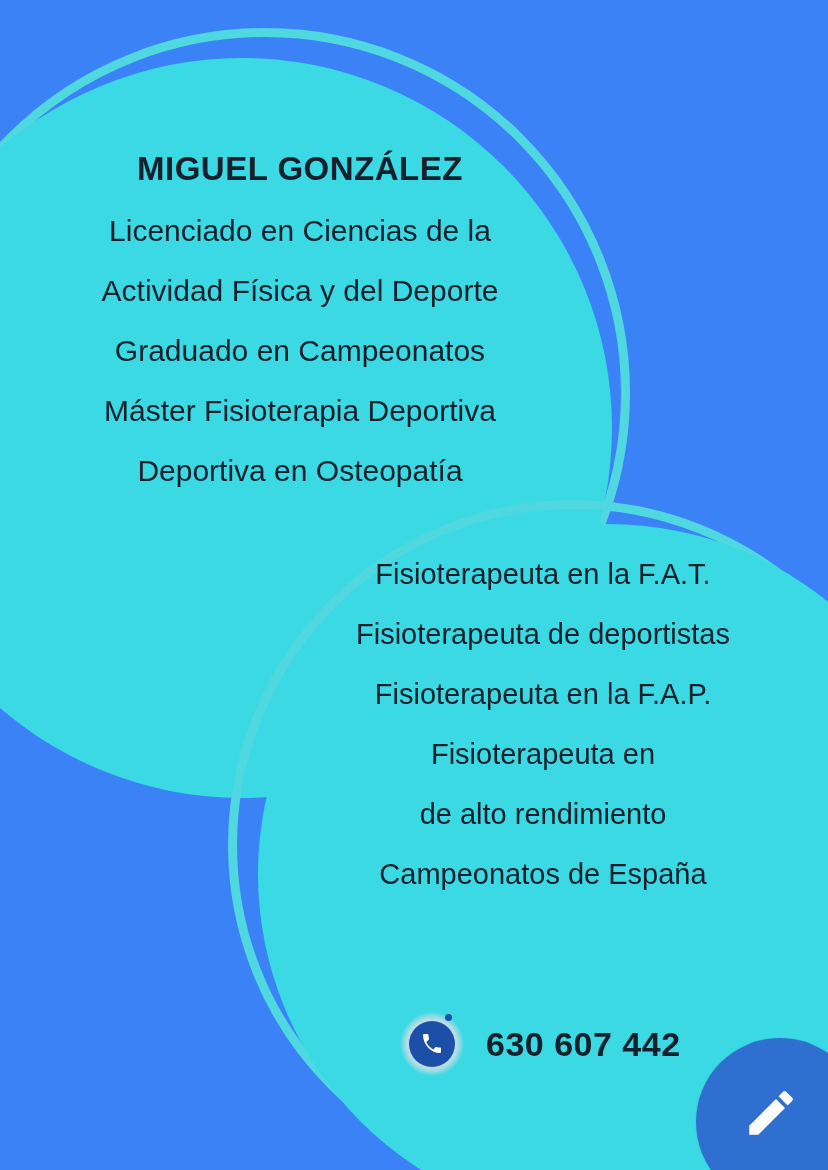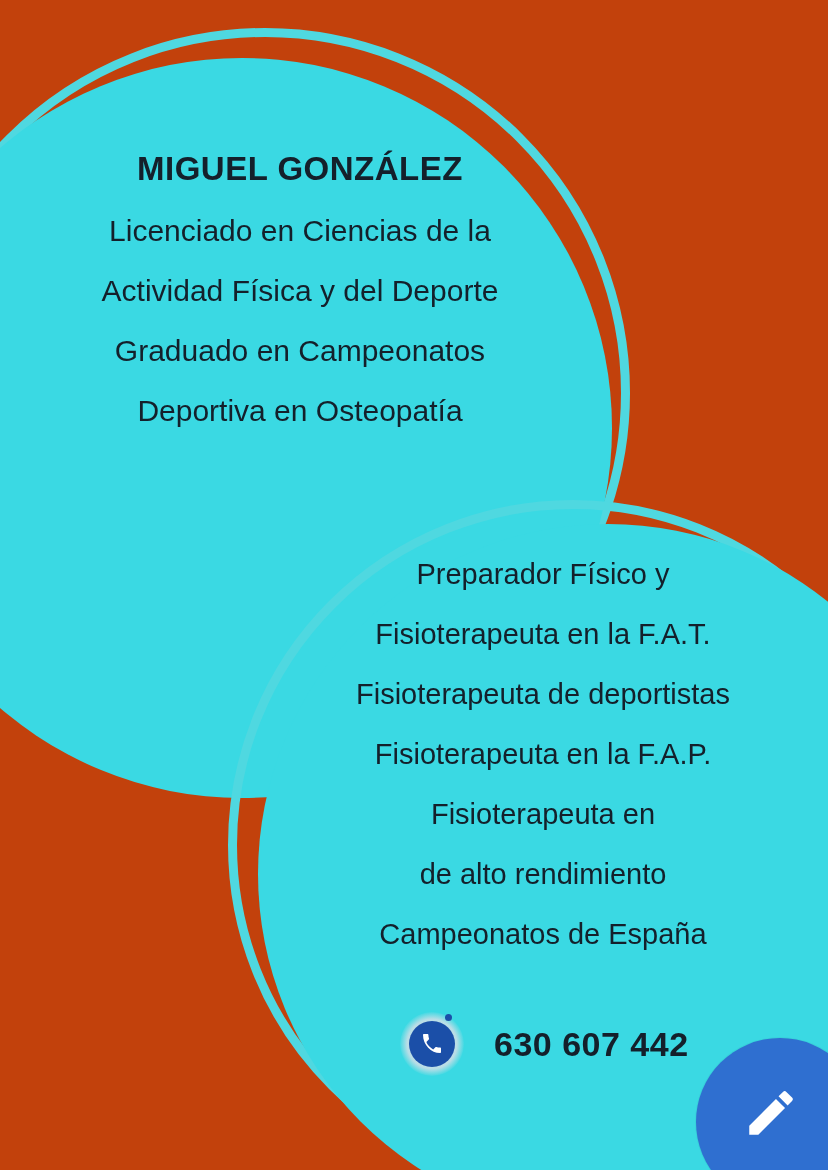--- a/index.html
+++ b/index.html
@@ -5,21 +5,21 @@
   html, body {
     margin: 0;
     padding: 0;
     background: #3a7fc4;
   }
   #page {
     position: relative;
     width: 828px;
     height: 1170px;
     overflow: hidden;
-    background: #c2410c;
+    background: #3b82f6;
     font-family: "Liberation Sans", sans-serif;
   }
 
   
   .circle-top-ring {
     position: absolute;
     left: -100px;
     top: 28px;
     width: 730px;
     height: 730px;
@@ -93,21 +93,21 @@
     margin-bottom: 31px;
   }
 
   
   .phone-row {
     position: absolute;
     left: 400px;
     top: 1012px;
     display: flex;
     align-items: center;
-    gap: 30px;
+    gap: 22px;
   }
   .phone-badge {
     position: relative;
     width: 64px;
     height: 64px;
     border-radius: 50%;
     background: radial-gradient(circle at 50% 50%, #cfe8ee 0%, #b9dde6 55%, rgba(185,221,230,0.0) 72%);
     display: flex;
     align-items: center;
     justify-content: center;
@@ -171,25 +171,25 @@
   <div class="circle-top-fill"></div>
 
   <div class="circle-bot-ring"></div>
   <div class="circle-bot-fill"></div>
 
   <div class="block-top">
     <div class="name">MIGUEL GONZÁLEZ</div>
     <div class="line">Licenciado en Ciencias de la</div>
     <div class="line">Actividad Física y del Deporte</div>
     <div class="line">Graduado en Campeonatos</div>
+    <div class="line">Máster Fisioterapia Deportiva</div>
     <div class="line">Deportiva en Osteopatía</div>
   </div>
 
   <div class="block-bot">
-    <div class="line">Preparador Físico y</div>
     <div class="line">Fisioterapeuta en la F.A.T.</div>
     <div class="line">Fisioterapeuta de deportistas</div>
     <div class="line">Fisioterapeuta en la F.A.P.</div>
     <div class="line">Fisioterapeuta en</div>
     <div class="line">de alto rendimiento</div>
     <div class="line">Campeonatos de España</div>
   </div>
 
   <div class="phone-row">
     <div class="phone-badge">

